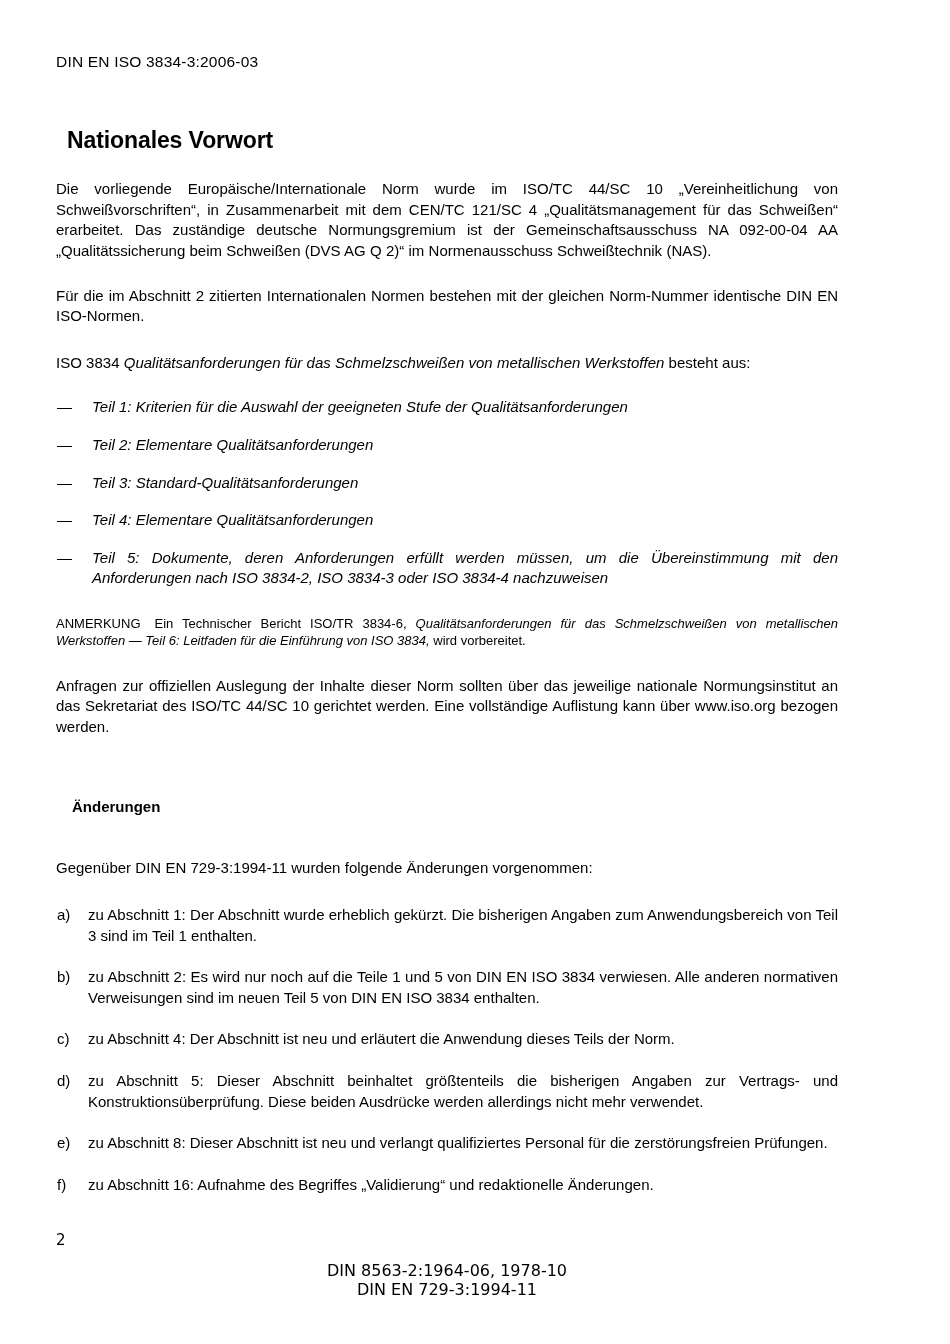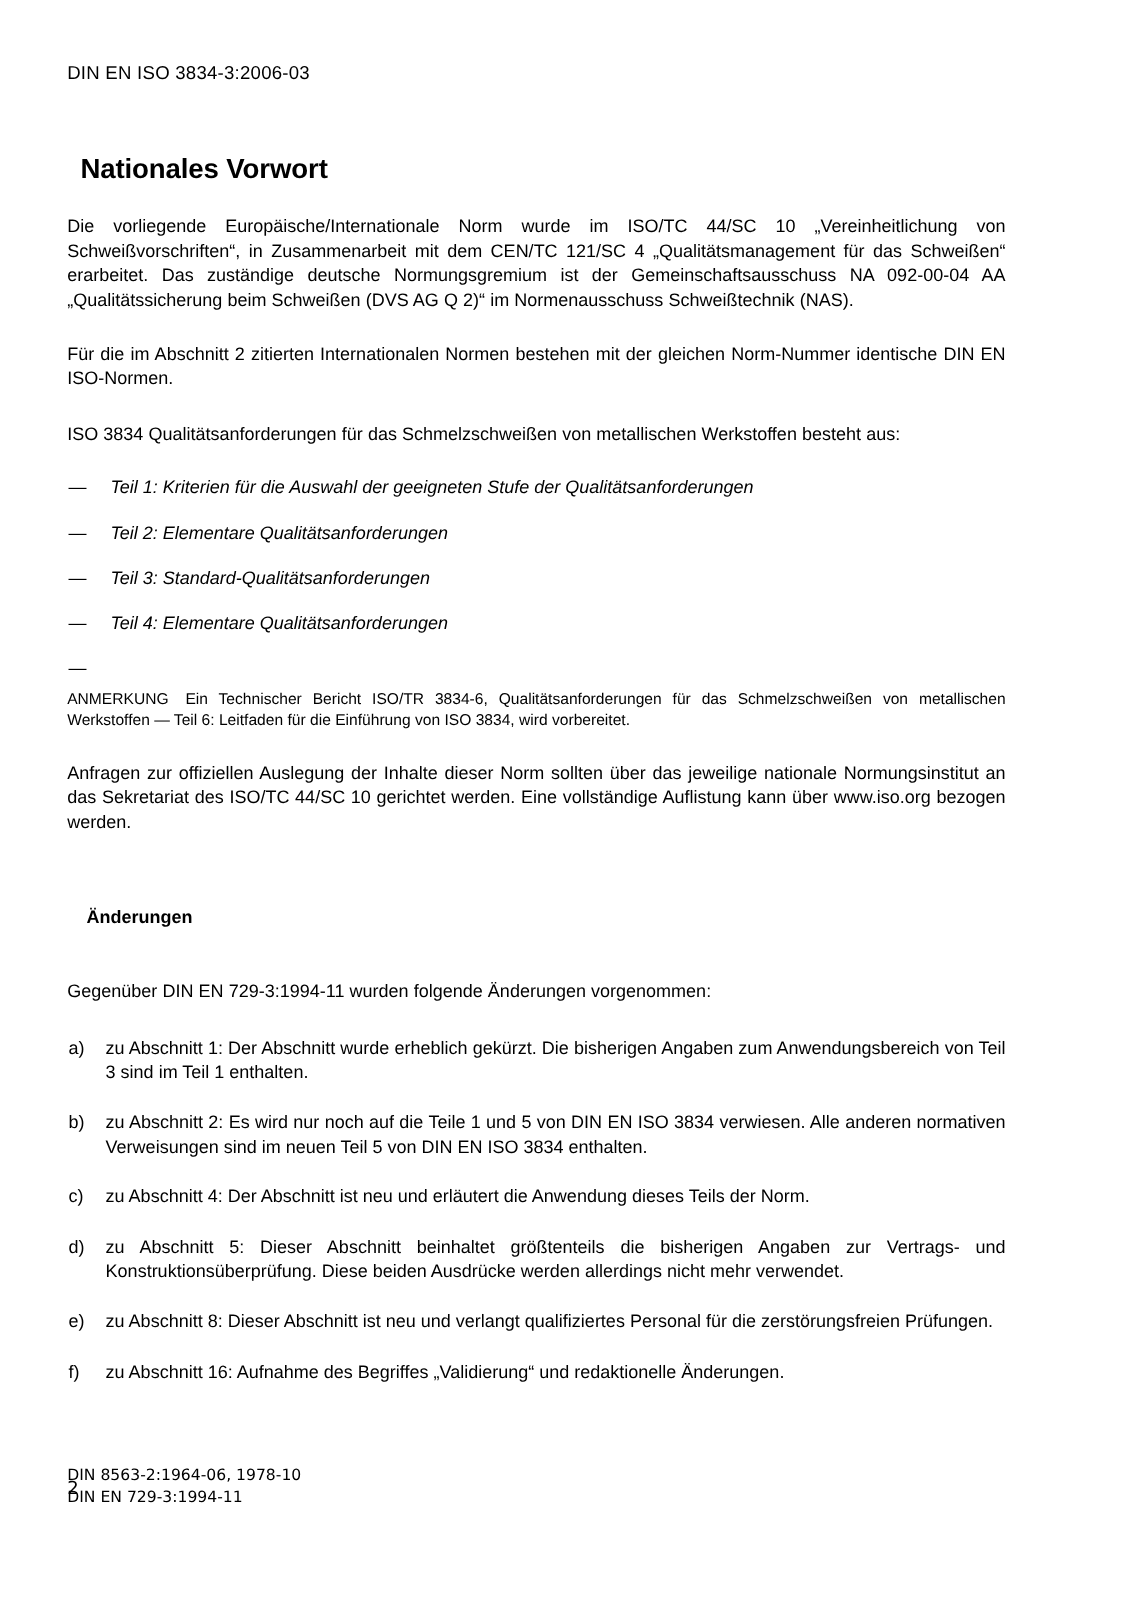--- a/index.html
+++ b/index.html
@@ -113,36 +113,36 @@
   
   p.note {
     font-size: 13px;
     line-height: 17.4px;
     margin: 0;
     text-align: justify;
   }
   p.note .lead {
     margin-right: 14px;
   }
-  .ital { }
+  .ital { font-style: italic; }
 
   
   h2.wide {
     font-family: "DejaVu Sans", sans-serif;
     font-size: 14px;
     font-weight: bold;
     margin: 0;
     line-height: 1.25;
   }
   p.editions {
     font-family: "DejaVu Sans", sans-serif;
-    font-size: 13px;
+    font-size: 16px;
     line-height: 19px;
     margin: 0;
-    text-align: left;
+    text-align: center;
   }
 
   .page-number {
     position: absolute;
     left: 56px;
     top: 1233px;
     font-family: "DejaVu Sans", sans-serif;
     font-size: 15px;
     line-height: 1;
   }
@@ -168,21 +168,21 @@
 
     <p class="body nojust"><span>ISO 3834 </span><span class="ital">Qualitätsanforderungen für das Schmelzschweißen von metallischen Werkstoffen</span><span> besteht aus:</span></p>
 
     <div class="gap-24"></div>
 
     <ul class="dash-list">
       <li><span class="dash">—</span><span>Teil 1: Kriterien für die Auswahl der geeigneten Stufe der Qualitätsanforderungen</span></li>
       <li><span class="dash">—</span><span>Teil 2: Elementare Qualitätsanforderungen</span></li>
       <li><span class="dash">—</span><span>Teil 3: Standard-Qualitätsanforderungen</span></li>
       <li><span class="dash">—</span><span>Teil 4: Elementare Qualitätsanforderungen</span></li>
-      <li><span class="dash">—</span></li>
+      <li><span class="dash">—</span><span>Teil 5: Dokumente, deren Anforderungen erfüllt werden müssen, um die Übereinstimmung mit den Anforderungen nach ISO 3834-2, ISO 3834-3 oder ISO 3834-4 nachzuweisen</span></li>
     </ul>
 
     <div class="gap-26"></div>
 
     <p class="note"><span class="lead">ANMERKUNG</span><span>Ein Technischer Bericht ISO/TR 3834-6, </span><span class="ital">Qualitätsanforderungen für das Schmelzschweißen von metallischen Werkstoffen — Teil 6: Leitfaden für die Einführung von  ISO 3834,</span><span> wird vorbereitet.</span></p>
 
     <div class="gap-26"></div>
 
     <p class="body">Anfragen zur offiziellen Auslegung der Inhalte dieser Norm sollten über das jeweilige nationale Normungsinstitut an das Sekretariat des ISO/TC 44/SC 10 gerichtet werden. Eine vollständige Auflistung kann über www.iso.org bezogen werden.</p>
 

